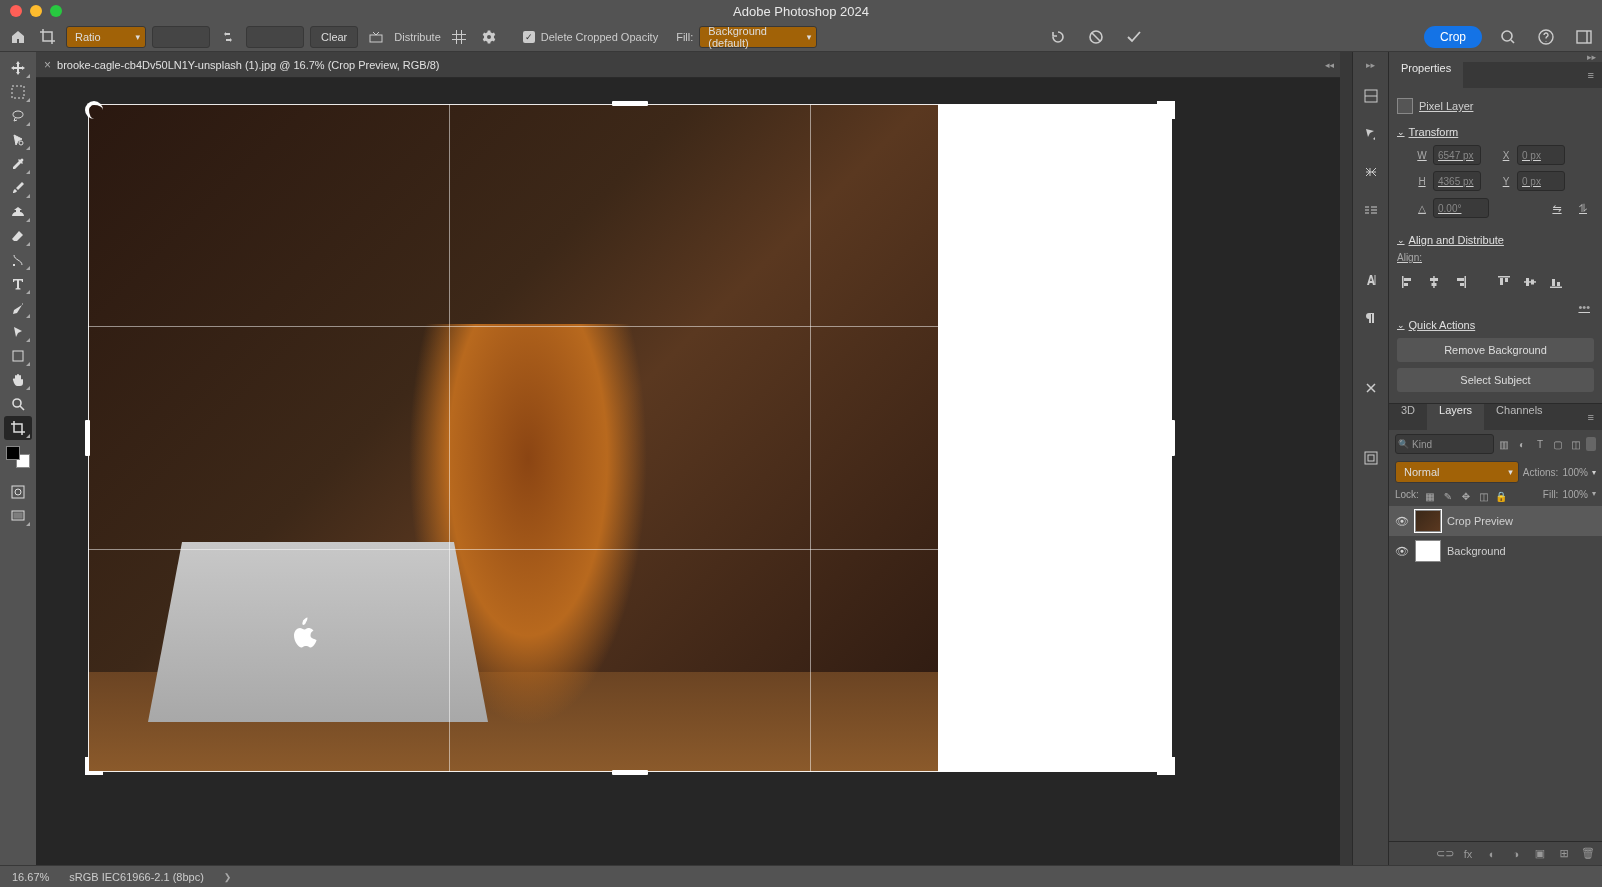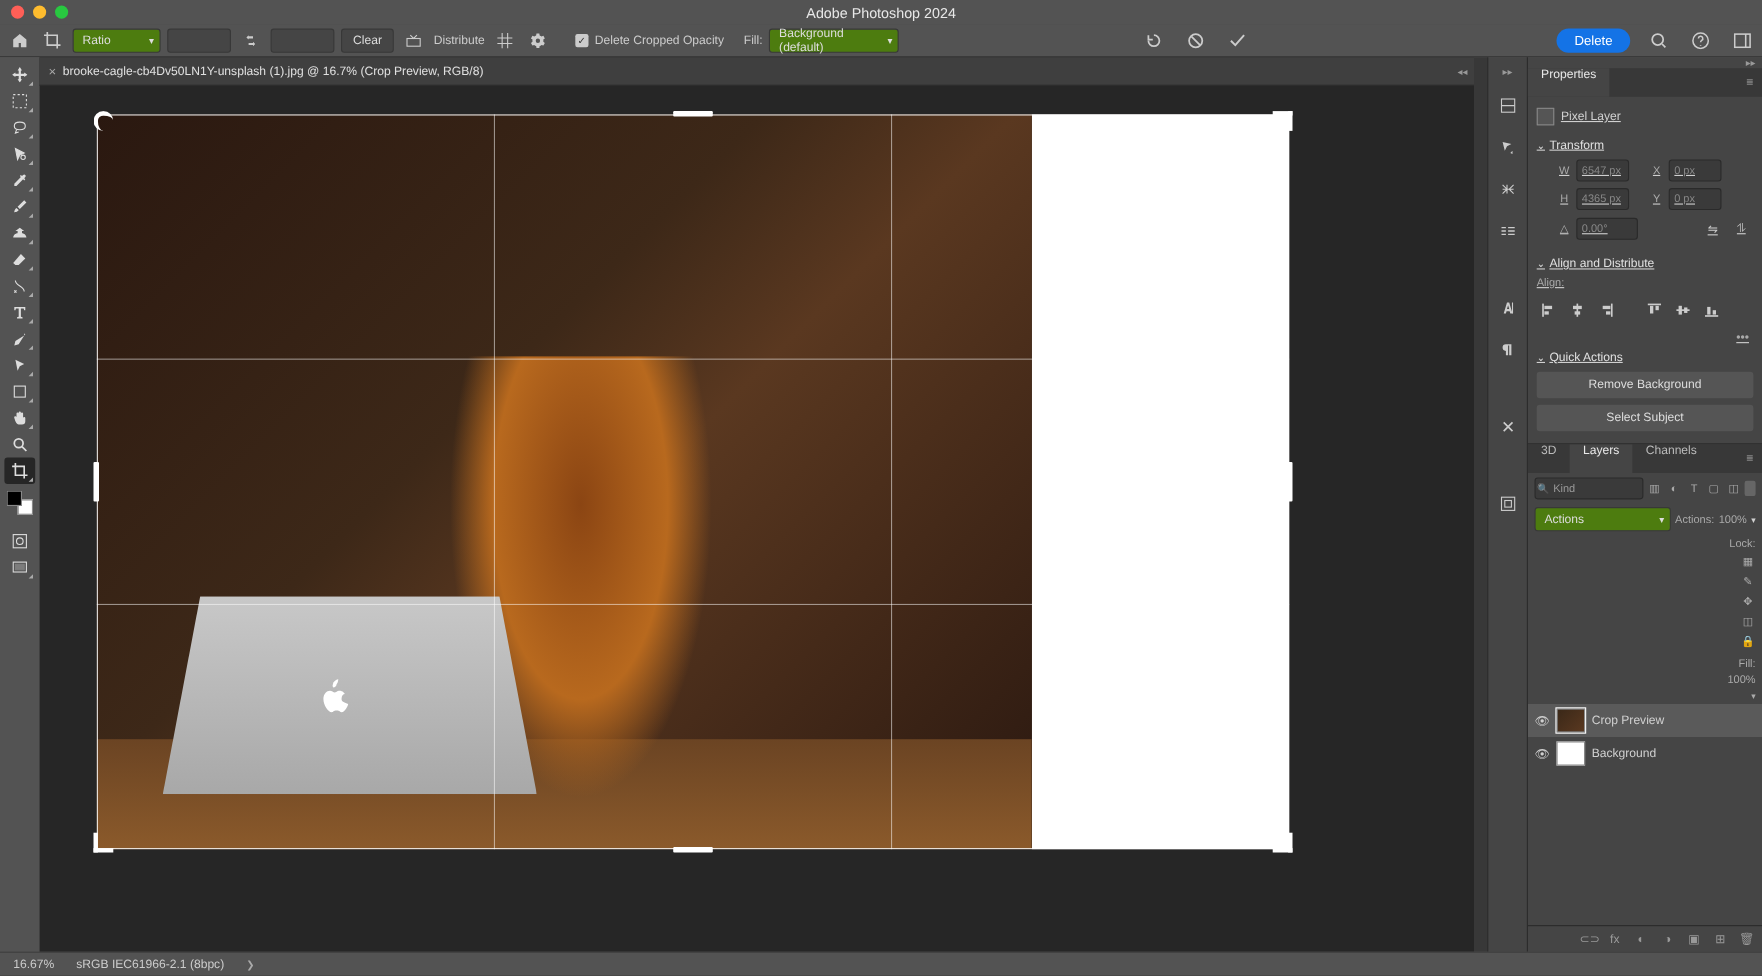--- a/index.html
+++ b/index.html
@@ -4,21 +4,21 @@
 <style>
 * { margin:0; padding:0; box-sizing:border-box; font-family:-apple-system,BlinkMacSystemFont,"Segoe UI",sans-serif; user-select:none; }
 body { width:1602px; height:887px; background:#535353; color:#d0d0d0; font-size:11px; overflow:hidden; }
 .titlebar { height:22px; background:#535353; display:flex; align-items:center; position:relative; }
 .traffic-lights { display:flex; gap:8px; padding-left:10px; }
 .tl { width:12px; height:12px; border-radius:50%; }
 .tl.red{background:#ff5f57}.tl.yellow{background:#febc2e}.tl.green{background:#28c840}
 .app-title { position:absolute; left:50%; transform:translateX(-50%); color:#e8e8e8; font-size:13px; }
 .optionsbar { height:30px; background:#535353; border-bottom:1px solid #383838; display:flex; align-items:center; padding:0 6px; gap:6px; }
 .ico-btn { width:24px; height:24px; display:flex; align-items:center; justify-content:center; cursor:pointer; color:#ccc; }
-.dropdown { background:#4d7c0f; border:1px solid #383838; border-radius:3px; height:22px; display:flex; align-items:center; padding:0 18px 0 8px; font-size:11px; color:#ddd; position:relative; cursor:pointer; }
+.dropdown { background:#a16207; border:1px solid #383838; border-radius:3px; height:22px; display:flex; align-items:center; padding:0 18px 0 8px; font-size:11px; color:#ddd; position:relative; cursor:pointer; }
 .dropdown::after { content:"▾"; position:absolute; right:5px; font-size:9px; }
 .num-input { width:58px; height:22px; background:#454545; border:1px solid #383838; border-radius:3px; color:#ccc; padding:0 4px; font-size:11px; }
 .txt-btn { height:22px; background:#454545; border:1px solid #383838; border-radius:3px; padding:0 10px; font-size:11px; color:#ddd; cursor:pointer; display:flex; align-items:center; }
 .cb { width:12px; height:12px; background:#ccc; border-radius:2px; display:flex; align-items:center; justify-content:center; font-size:9px; color:#333; cursor:pointer; }
 .lbl { font-size:11px; color:#ccc; }
 .opt-right { margin-left:auto; display:flex; align-items:center; gap:14px; }
 .share-btn { background:#1473e6; color:#fff; border-radius:20px; padding:4px 16px; font-size:12px; cursor:pointer; border:none; }
 .main-row { display:flex; height:calc(100% - 22px - 30px - 22px); }
 .toolbar { width:36px; background:#535353; display:flex; flex-direction:column; align-items:center; padding-top:4px; gap:0; }
 .tabstrip { height:26px; background:#3f3f3f; display:flex; align-items:center; padding-left:8px; border-bottom:1px solid #2a2a2a; }
@@ -69,21 +69,21 @@
 .align-btn { width:22px; height:22px; display:flex; align-items:center; justify-content:center; color:#ccc; cursor:pointer; border-radius:2px; }
 .qa-btn { width:100%; height:24px; background:#555; border:none; border-radius:3px; color:#ddd; font-size:11px; margin:3px 0; cursor:pointer; }
 .layers-panel { flex:1; display:flex; flex-direction:column; border-top:1px solid #2a2a2a; }
 .layers-filter-row { display:flex; align-items:center; gap:2px; padding:4px 6px; }
 .kind-dd { flex:1; height:20px; background:#3a3a3a; border:1px solid #2a2a2a; border-radius:3px; font-size:10px; color:#999; display:flex; align-items:center; padding-left:16px; position:relative;}
 .kind-dd::before{content:"🔍";position:absolute;left:2px;font-size:9px;opacity:0.6}
 .filter-ico { width:16px; height:16px; display:flex; align-items:center; justify-content:center; font-size:10px; color:#aaa; cursor:pointer; }
 .blend-row { display:flex; align-items:center; gap:4px; padding:3px 6px; }
 .blend-dd { flex:1; }
 .opacity-lbl { font-size:10px; color:#aaa; }
-.lock-row { display:flex; align-items:flex-end; gap:4px; padding:3px 6px; font-size:10px; color:#aaa;flex-direction:column; }
+.lock-row { display:flex; align-items:flex-start; gap:4px; padding:3px 6px; font-size:10px; color:#aaa; }
 .lock-ico { width:14px; height:14px; display:flex; align-items:center; justify-content:center; cursor:pointer; }
 .layer-list { flex:1; overflow:auto; }
 .layer-item { display:flex; align-items:center; height:30px; padding:0 6px; gap:6px; cursor:pointer; }
 .layer-item.selected { background:#5a5a5a; }
 .eye { width:14px; display:flex; justify-content:center; cursor:pointer; }
 .layer-thumb { width:26px; height:22px; border:1px solid #888; background:#fff; }
 .layer-thumb.crop { background:linear-gradient(135deg,#3a2818,#5a3820); outline:1px solid #fff; }
 .layer-bottom { height:24px; border-top:1px solid #2a2a2a; display:flex; align-items:center; justify-content:flex-end; gap:8px; padding:0 6px; }
 .layer-bot-ico { width:16px; color:#999; cursor:pointer; font-size:11px; text-align:center;}
 .statusbar { height:22px; background:#535353; border-top:1px solid #383838; display:flex; align-items:center; padding:0 12px; gap:20px; font-size:11px; color:#ccc; }
@@ -169,21 +169,21 @@
           <circle cx="8" cy="8" r="6"></circle>
           <path d="M4 4l8 8"></path>
         </svg>
       </div>
     <div class="ico-btn">
         <svg width="18" height="18" viewBox="0 0 18 18" fill="none" stroke="currentColor" stroke-width="1.8">
           <path d="M3 9l4 4 8-9"></path>
         </svg>
       </div>
     <div style="width:250px"></div>
-    <button class="share-btn"><span>Delete</span></button>
+    <button class="share-btn"><span>Crop</span></button>
     <div class="ico-btn">
         <svg width="16" height="16" viewBox="0 0 16 16" fill="none" stroke="currentColor" stroke-width="1.6">
           <circle cx="7" cy="7" r="5"></circle>
           <path d="M11 11l3 3"></path>
         </svg>
       </div>
     <div class="ico-btn">
         <svg width="16" height="16" viewBox="0 0 16 16" fill="none" stroke="currentColor" stroke-width="1.4">
           <circle cx="8" cy="8" r="7"></circle>
           <path d="M6 6a2 2 0 113 1.7c-.6.4-1 .8-1 1.8M8 12v.5"></path>
@@ -527,21 +527,21 @@
           </div>
         <div class="filter-ico">▥</div>
         <div class="filter-ico">◐</div>
         <div class="filter-ico">T</div>
         <div class="filter-ico">▢</div>
         <div class="filter-ico">◫</div>
         <div class="filter-ico" style="width:10px;height:14px;background:#666;border-radius:2px"></div>
       </div>
       <div class="blend-row">
         <div class="dropdown blend-dd">
-            <span>Actions</span>
+            <span>Normal</span>
           </div>
         <span class="opacity-lbl">Actions:</span>
         <span class="opacity-lbl">100%</span>
         <span style="font-size:8px">▾</span>
       </div>
       <div class="lock-row">
         <span>Lock:</span>
         <div class="lock-ico">▦</div>
         <div class="lock-ico">✎</div>
         <div class="lock-ico">✥</div>

